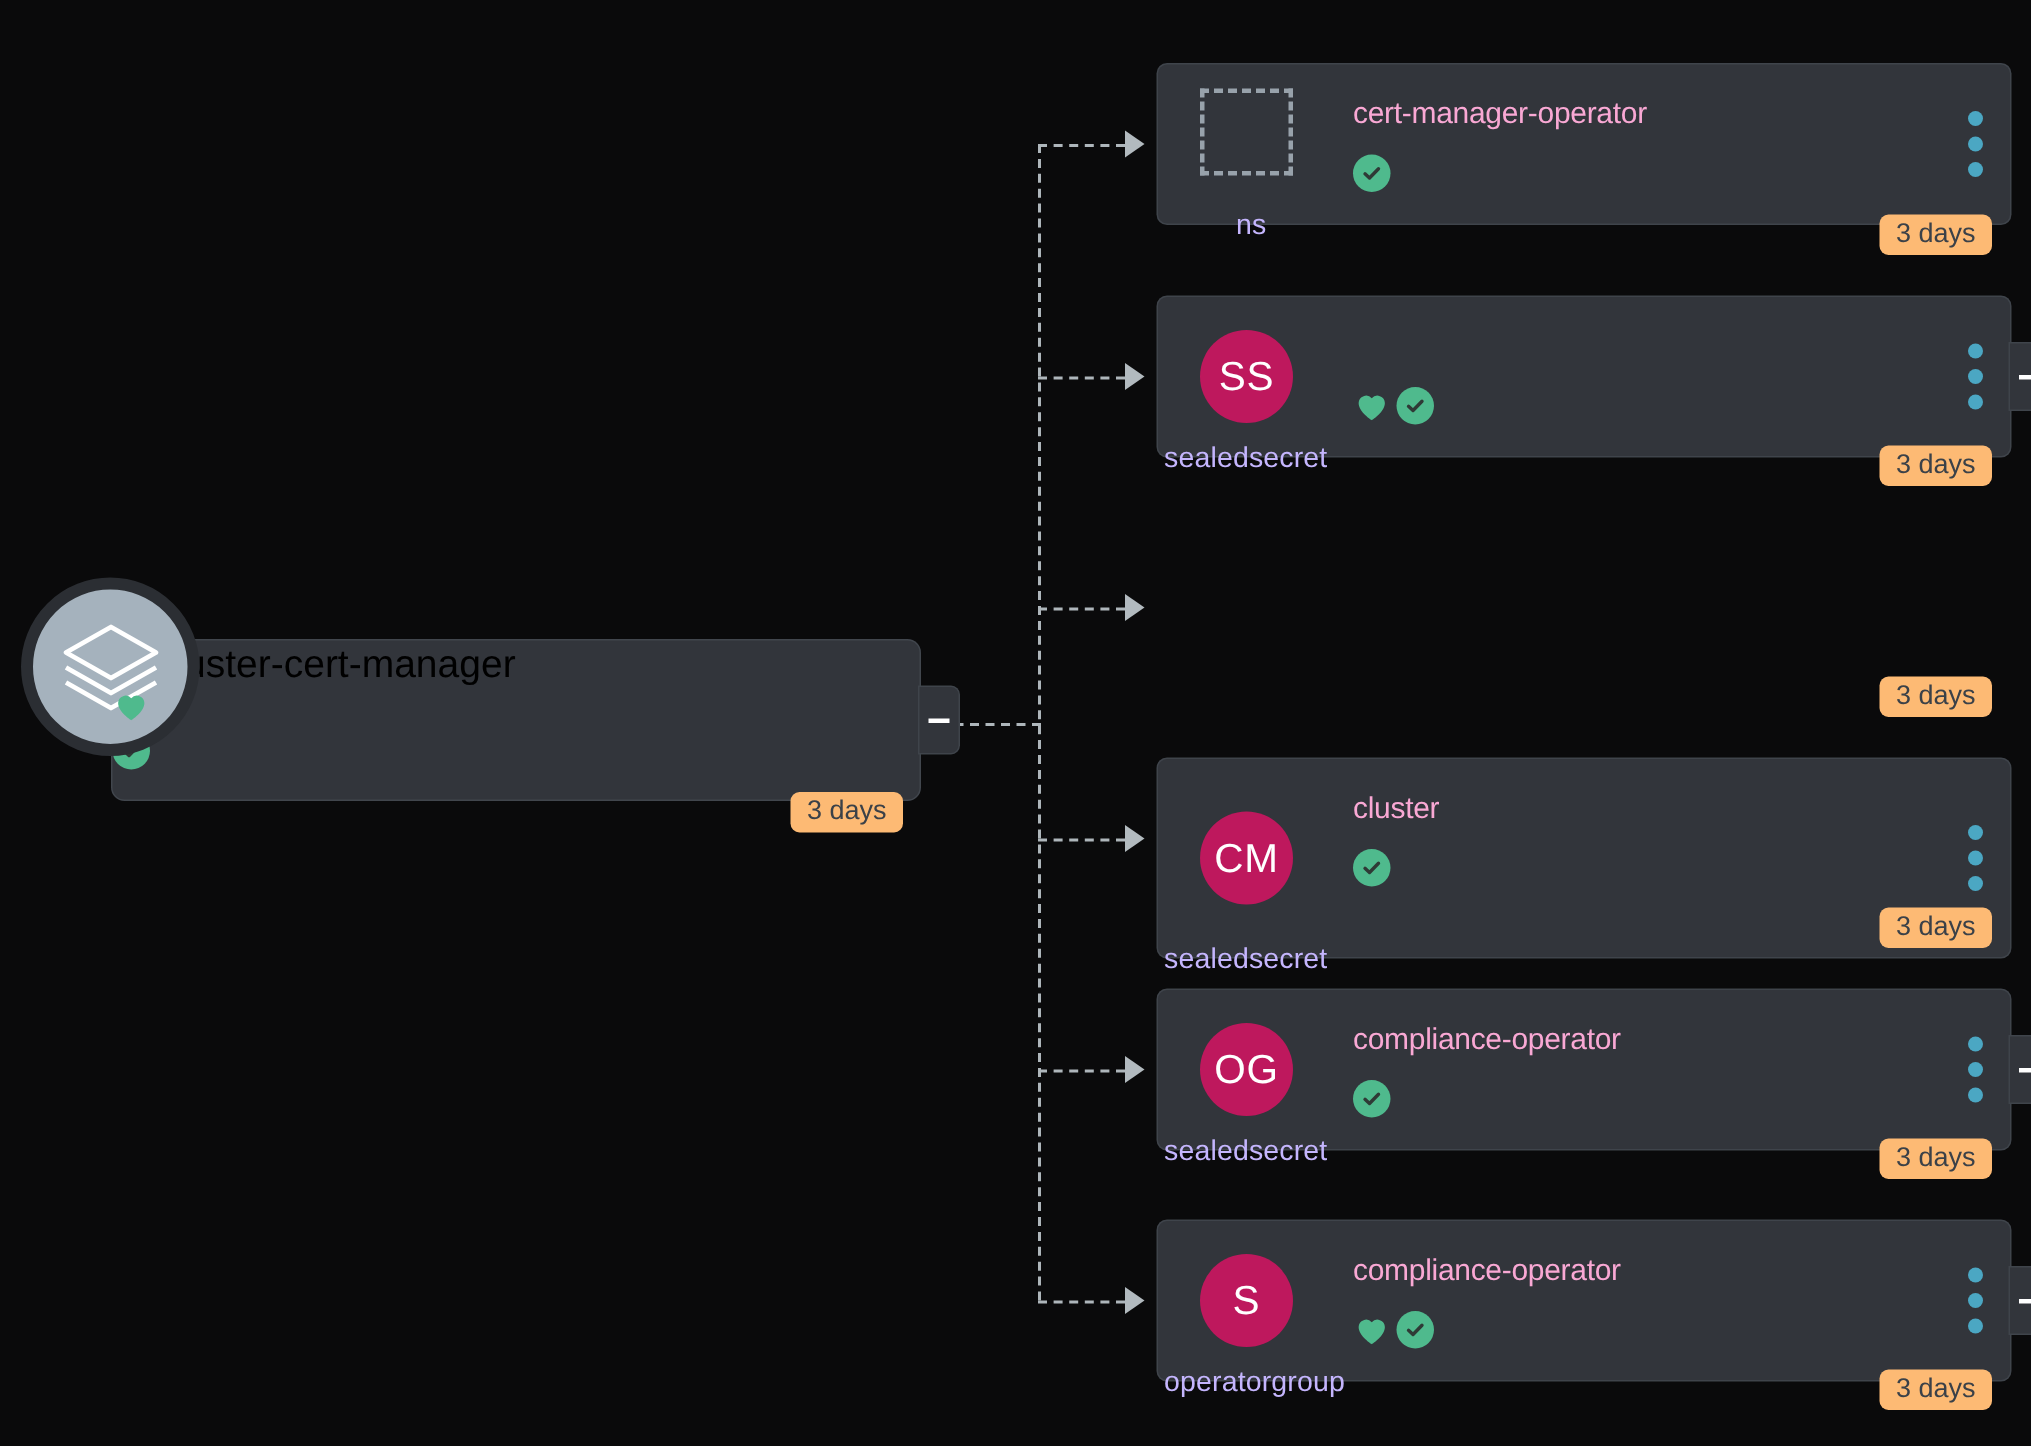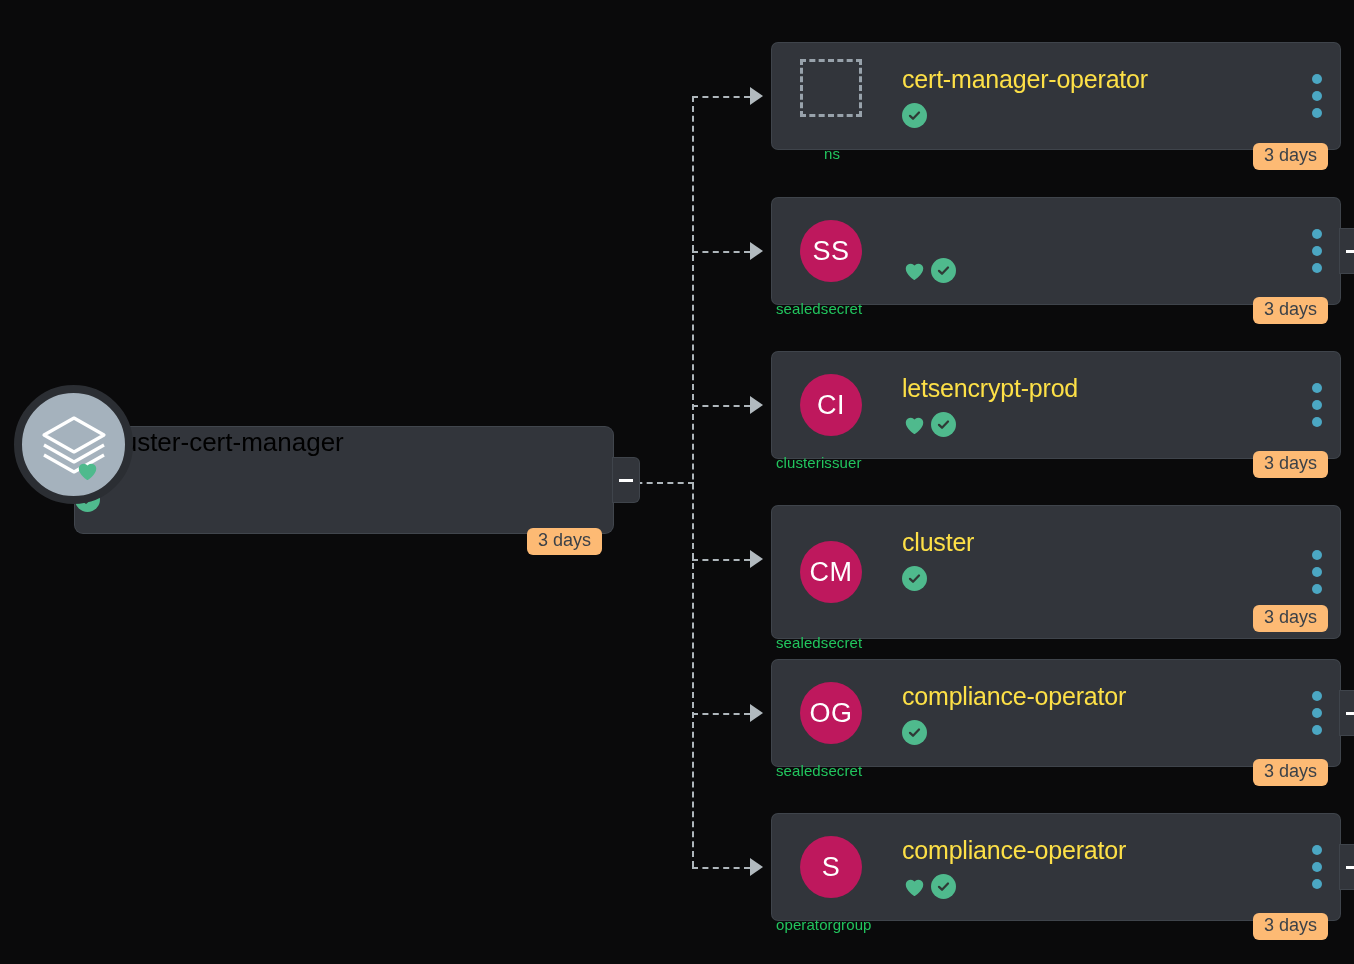--- a/index.html
+++ b/index.html
@@ -31,22 +31,22 @@
   
   .node {
     position:absolute;
     background:#32353b;
     border-radius:6px;
     box-shadow:0 0 0 1px #3f444b;
   }
   .node .kind {
     position:absolute;
     left:4px; bottom:-13px;
-    font-size:15px;
-    color:#22c55e;
+    font-size:19px;
+    color:#c4b5fd;
     white-space:nowrap;
     letter-spacing:0.1px;
   }
   .node .avatar {
     position:absolute;
     left:28px; top:50%;
     transform:translateY(-50%);
     width:62px; height:62px;
     border-radius:50%;
     background:#be185d;
@@ -58,22 +58,22 @@
   .node .avatar.ns-box {
     background:transparent;
     border-radius:0;
     border:3px dashed #98a2ab;
     width:62px; height:58px;
     top:42%;
   }
   .node .title {
     position:absolute;
     left:130px; top:22px;
-    font-size:25px;
-    color:#fde047;
+    font-size:20px;
+    color:#f9a8d4;
     white-space:nowrap;
     letter-spacing:-0.2px;
   }
   .node .badges {
     position:absolute;
     left:130px; top:60px;
     display:flex; align-items:center; gap:4px;
   }
   .node .dots {
     position:absolute;
@@ -233,42 +233,20 @@
     </div>
     <div class="dots">
         <i></i>
         <i></i>
         <i></i>
       </div>
     <div class="stub" style="right:-26px;"></div>
   </div>
   <div class="age" style="left:1253px; top:297px;">3 days</div>
 
-  <div class="node" style="left:772px; top:352px; width:568px; height:106px;">
-    <div class="avatar">CI</div>
-    <div class="kind">clusterissuer</div>
-    <div class="title">letsencrypt-prod</div>
-    <div class="badges">
-      <span class="heart">
-        <svg width="25" height="25" viewBox="0 0 24 24" fill="#4fba8d">
-          <path d="M12 21.2s-8.4-5.2-8.4-11A4.8 4.8 0 0 1 12 7.2a4.8 4.8 0 0 1 8.4 3c0 5.8-8.4 11-8.4 11z"></path>
-        </svg>
-      </span>
-      <span class="check">
-        <svg width="15" height="15" viewBox="0 0 16 16" fill="none" stroke="#2f3a36" stroke-width="2.4" stroke-linecap="round" stroke-linejoin="round">
-          <path d="M3.2 8.4 L6.4 11.4 L12.8 4.8"></path>
-        </svg>
-      </span>
-    </div>
-    <div class="dots">
-        <i></i>
-        <i></i>
-        <i></i>
-      </div>
-  </div>
   <div class="age" style="left:1253px; top:451px;">3 days</div>
 
   <div class="node" style="left:772px; top:506px; width:568px; height:132px;">
     <div class="avatar">CM</div>
     <div class="kind">sealedsecret</div>
     <div class="title">cluster</div>
     <div class="badges">
       <span class="check">
         <svg width="15" height="15" viewBox="0 0 16 16" fill="none" stroke="#2f3a36" stroke-width="2.4" stroke-linecap="round" stroke-linejoin="round">
           <path d="M3.2 8.4 L6.4 11.4 L12.8 4.8"></path>

